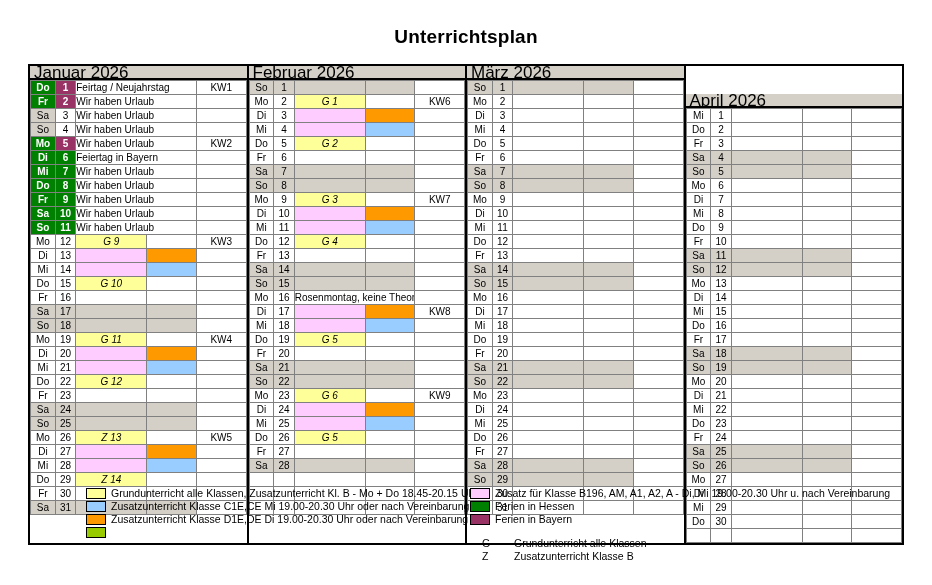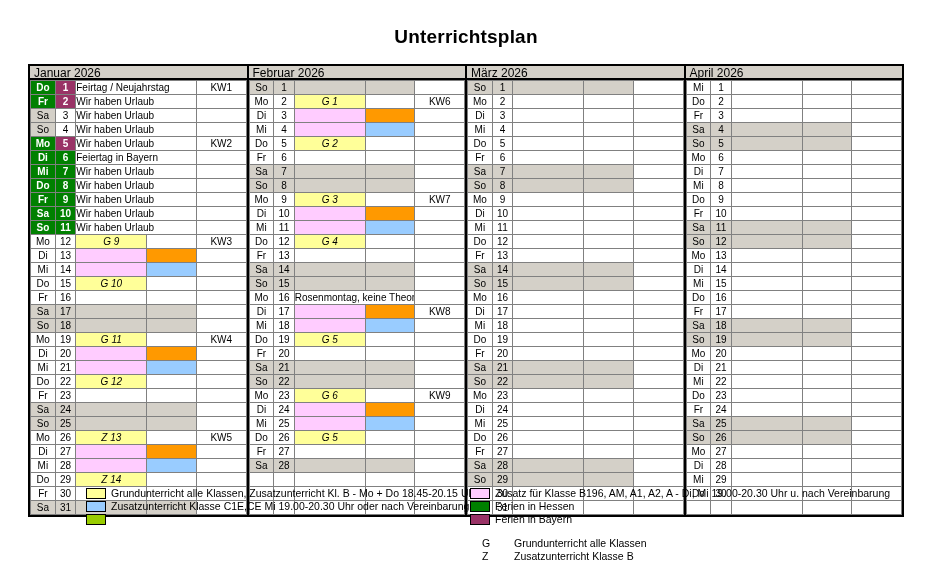--- a/index.html
+++ b/index.html
@@ -29,27 +29,27 @@
     display:flex;
     border:2px solid #000;
     background:#fff;
     box-sizing:border-box;
   }
   .month{
     flex:1 1 0;
     border-right:2px solid #000;
     box-sizing:border-box;
   }
-  .month:last-child{border-right:none;}
+  .month:last-child{border-right:none;margin-top:28px;}
 
   .month-head{
     background:#d4d0c8;
     border-bottom:2px solid #000;
     height:14px;line-height:14px;
-    font-size:12px;
+    font-size:17px;
     padding-left:4px;
     font-weight:normal;
     box-sizing:border-box;
     white-space:nowrap;
     overflow:hidden;
   }
 
   table.mt{
     border-collapse:collapse;
     width:100%;
@@ -1037,20 +1037,24 @@
 
   <div id="legend">
     <div class="leg-col" id="leg-left">
         <div class="leg-row">
           <span class="swatch f-yellow"></span>
           <span class="leg-text">Grundunterricht alle Klassen, Zusatzunterricht Kl. B - Mo + Do 18.45-20.15 Uhr</span>
         </div>
         <div class="leg-row">
           <span class="swatch f-blue"></span>
           <span class="leg-text">Zusatzunterricht Klasse C1E,CE  Mi 19.00-20.30 Uhr oder nach Vereinbarung</span>
+        </div>
+        <div class="leg-row">
+          <span class="swatch f-orange"></span>
+          <span class="leg-text">Zusatzunterricht Klasse D1E,DE  Di 19.00-20.30 Uhr oder nach Vereinbarung</span>
         </div>
         <div class="leg-row">
           <span class="swatch f-lime"></span>
         </div>
       </div>
     <div class="leg-col" id="leg-right">
         <div class="leg-row">
           <span class="swatch f-pink"></span>
           <span class="leg-text">Zusatz für Klasse B196, AM, A1, A2, A - Di, Mi 19.00-20.30 Uhr u. nach Vereinbarung</span>
         </div>

